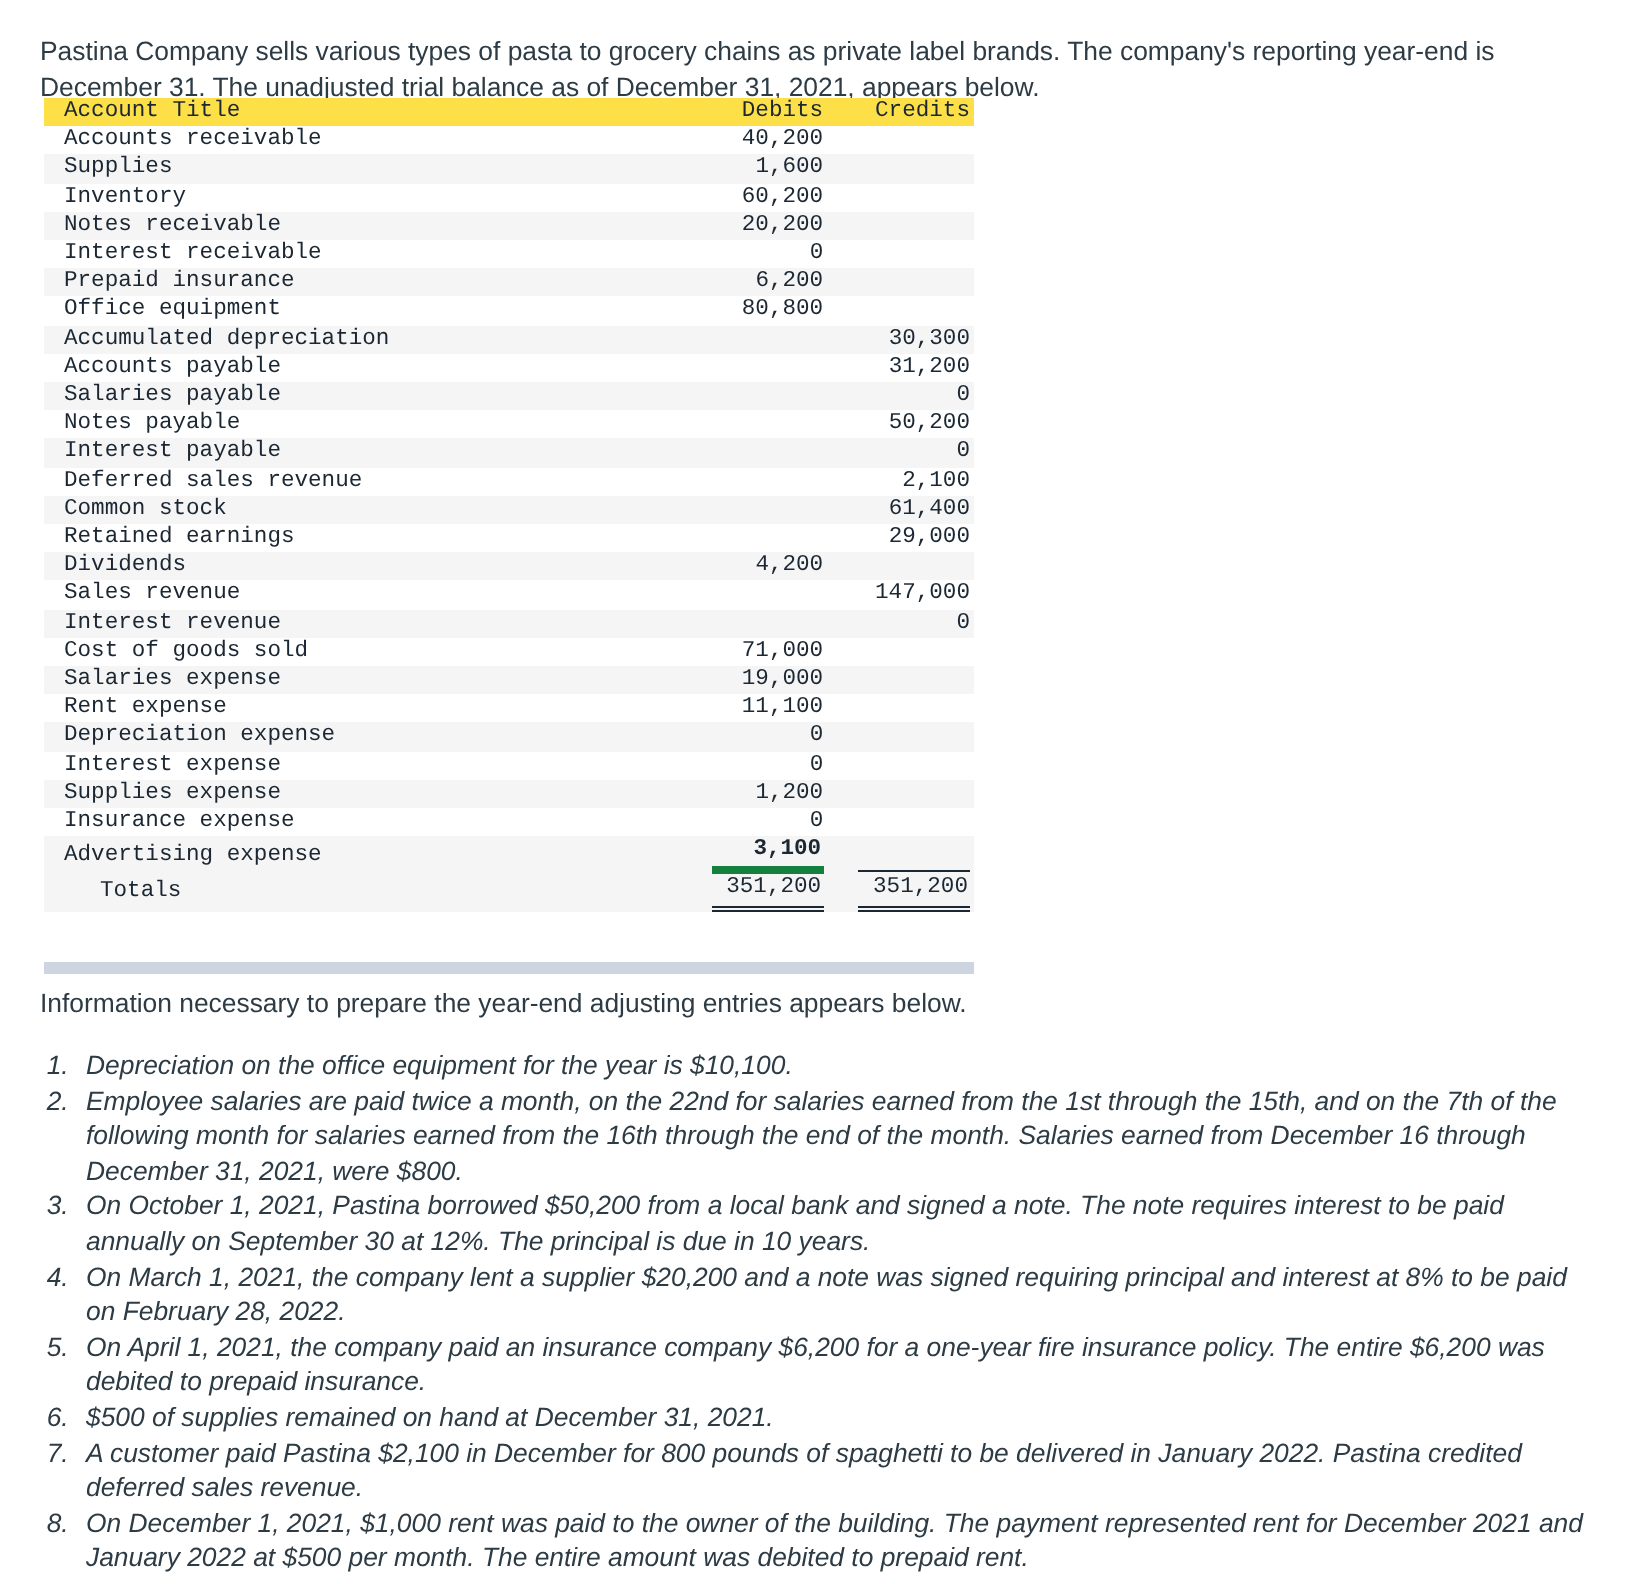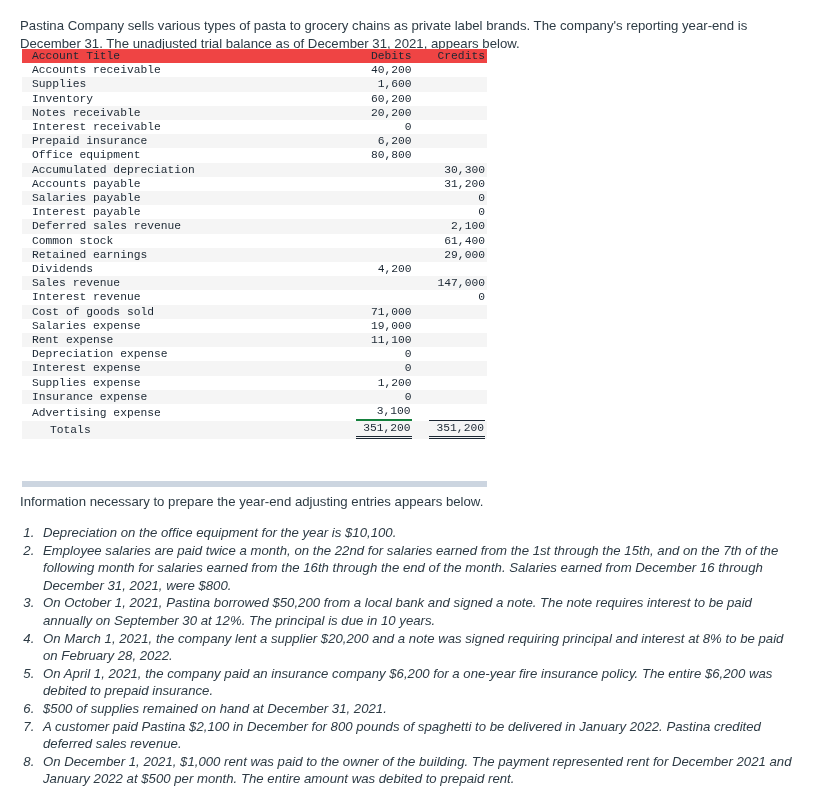--- a/index.html
+++ b/index.html
@@ -42,21 +42,21 @@
     color: #1b2733;
   }
   table.tb td, table.tb th {
     padding: 0;
     height: 14.2px;
     line-height: 14.2px;
     font-weight: normal;
     white-space: nowrap;
   }
   table.tb thead th {
-    background: #ef4444;
+    background: #fde047;
   }
   table.tb tbody tr:nth-child(odd) { background: #ffffff; }
   table.tb tbody tr:nth-child(even) { background: #f5f5f5; }
   tr.totals-row { background: #f5f5f5 !important; }
 
   .c-title {
     width: 305px;
     text-align: left;
     padding-left: 10px !important;
   }
@@ -68,24 +68,25 @@
   .c-credit {
     width: 72px;
     text-align: right;
     padding-right: 2px !important;
   }
   .indent-totals { padding-left: 28px !important; }
 
   
   .rule-top > span.num {
     display: inline-block;
-    border-bottom: 2px solid #15803d;
+    border-bottom: 4px solid #15803d;
     padding: 0 1px 1px 1px;
     min-width: 54px;
     text-align: right;
+    font-weight: bold;
   }
   .rule-top-empty > span.num {
     display: inline-block;
     border-bottom: 1px solid #1b2733;
     padding: 0 1px 1px 1px;
     min-width: 54px;
   }
   
   .rule-double > span.num {
     display: inline-block;
@@ -192,20 +193,25 @@
           <td class="c-title">Accounts payable</td>
           <td class="c-debit"></td>
           <td class="c-credit">31,200</td>
         </tr>
         <tr>
           <td class="c-title">Salaries payable</td>
           <td class="c-debit"></td>
           <td class="c-credit">0</td>
         </tr>
         <tr>
+          <td class="c-title">Notes payable</td>
+          <td class="c-debit"></td>
+          <td class="c-credit">50,200</td>
+        </tr>
+        <tr>
           <td class="c-title">Interest payable</td>
           <td class="c-debit"></td>
           <td class="c-credit">0</td>
         </tr>
         <tr>
           <td class="c-title">Deferred sales revenue</td>
           <td class="c-debit"></td>
           <td class="c-credit">2,100</td>
         </tr>
         <tr>

